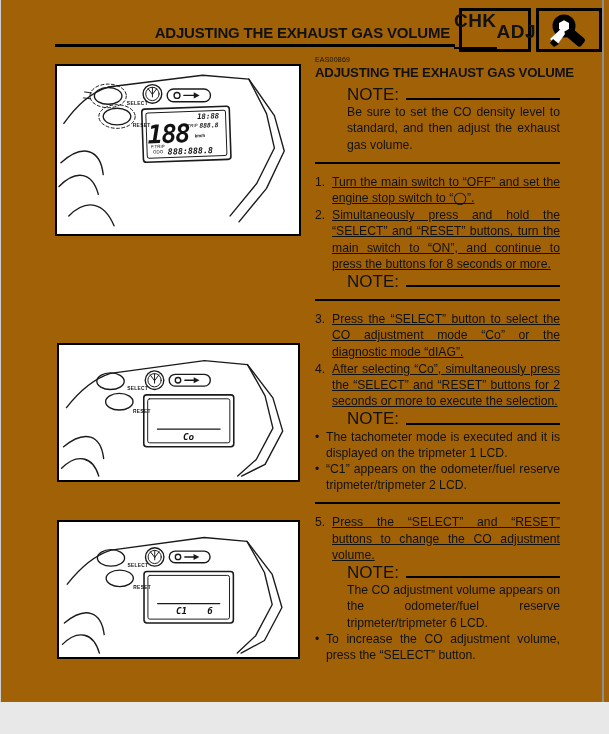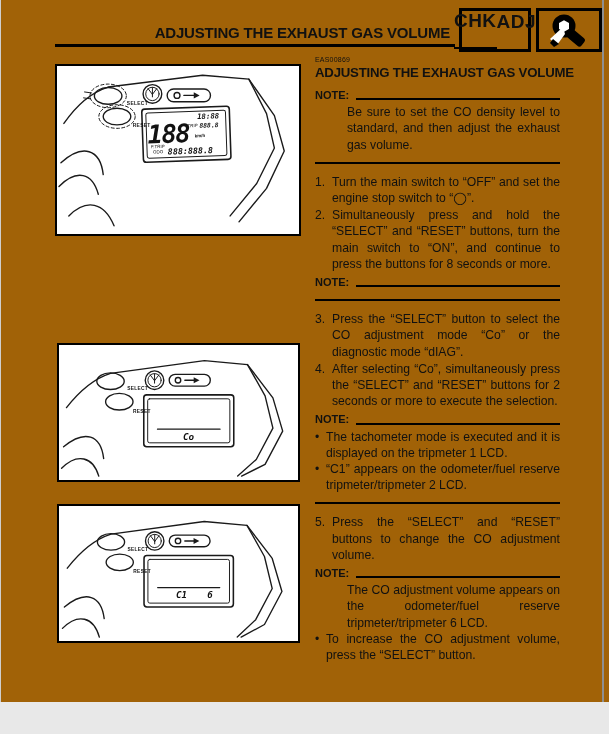--- a/index.html
+++ b/index.html
@@ -21,49 +21,49 @@
   .hdr-rule{position:absolute;left:55px;top:44px;width:400px;height:3px;background:#000;}
   .tab-box{
     position:absolute;left:459px;top:8px;width:72px;height:44px;border:3px solid #000;
     box-sizing:border-box;display:flex;flex-direction:row;align-items:stretch;justify-content:center;
   }
   .tab-box span{
     display:block;text-align:center;font-size:19px;font-weight:bold;line-height:19px;
     letter-spacing:0.5px;
   }
   .tab-box .tab-top{border-bottom:2px solid #000;padding-bottom:1px;}
-  .tab-box .tab-bottom{padding-top:1px;}
+  .tab-box .tab-bottom{padding-top:11px;}
   .icon-box{
     position:absolute;left:536px;top:8px;width:66px;height:44px;border:3px solid #000;
     box-sizing:border-box;display:flex;align-items:center;justify-content:center;
   }
 
   
   .fig{position:absolute;border:2.5px solid #000;background:#fff;box-sizing:border-box;margin:0;}
   .fig svg{display:block;width:100%;height:100%;}
   .fig1{left:55px;top:64px;width:246px;height:172px;}
   .fig2{left:57px;top:343px;width:243px;height:139px;}
-  .fig3{left:57px;top:504px;width:243px;height:139px;}
+  .fig3{left:57px;top:520px;width:243px;height:139px;}
   .seg{font-family:"DejaVu Sans Mono",monospace;font-style:italic;font-weight:bold;fill:#111;}
   .seg-big{font-size:26px;letter-spacing:-1.5px;}
   .lcdlbl{font-family:"Liberation Sans",sans-serif;font-size:4.6px;fill:#111;}
   .btnlbl{font-family:"Liberation Sans",sans-serif;font-size:5px;font-weight:bold;fill:#111;letter-spacing:.3px;}
 
   
   .article{position:absolute;left:315px;top:56px;width:245px;font-size:12.2px;line-height:16.2px;}
   .art-code{font-size:7px;line-height:8px;letter-spacing:0.2px;}
   .art-title{font-size:13.2px;font-weight:bold;margin:1px 0 7px 0;line-height:15px;letter-spacing:-0.2px;white-space:nowrap;}
   .note-head{display:flex;align-items:flex-end;margin:2px 0 1px 0;}
-  .note-label{font-weight:bold;font-size:11px;flex:none;}
+  .note-label{font-weight:normal;font-size:17px;flex:none;margin-left:32px;}
   .note-rule{flex:1;height:0;border-bottom:2.4px solid #000;margin-left:7px;margin-bottom:3px;}
   .note-body{text-align:justify;margin-left:32px;}
   .rule{height:0;border:none;border-top:2.6px solid #000;margin:9px 0 10px 0;}
   .step{display:flex;margin:0 0 1px 0;}
   .step-num{flex:none;width:17px;}
-  .step-txt{flex:1;text-align:justify;}
+  .step-txt{flex:1;text-align:justify;text-decoration:underline;}
   .bullet{display:flex;margin:0;justify-content:flex-end;}
   .bullet::before{content:"\2022";flex:none;width:11px;}
   .bullet .b-txt{flex:1;text-align:justify;}
   .steps{margin:2px 0 2px 0;}
 </style>
 </head>
 <body>
 
 <div class="page">
 

